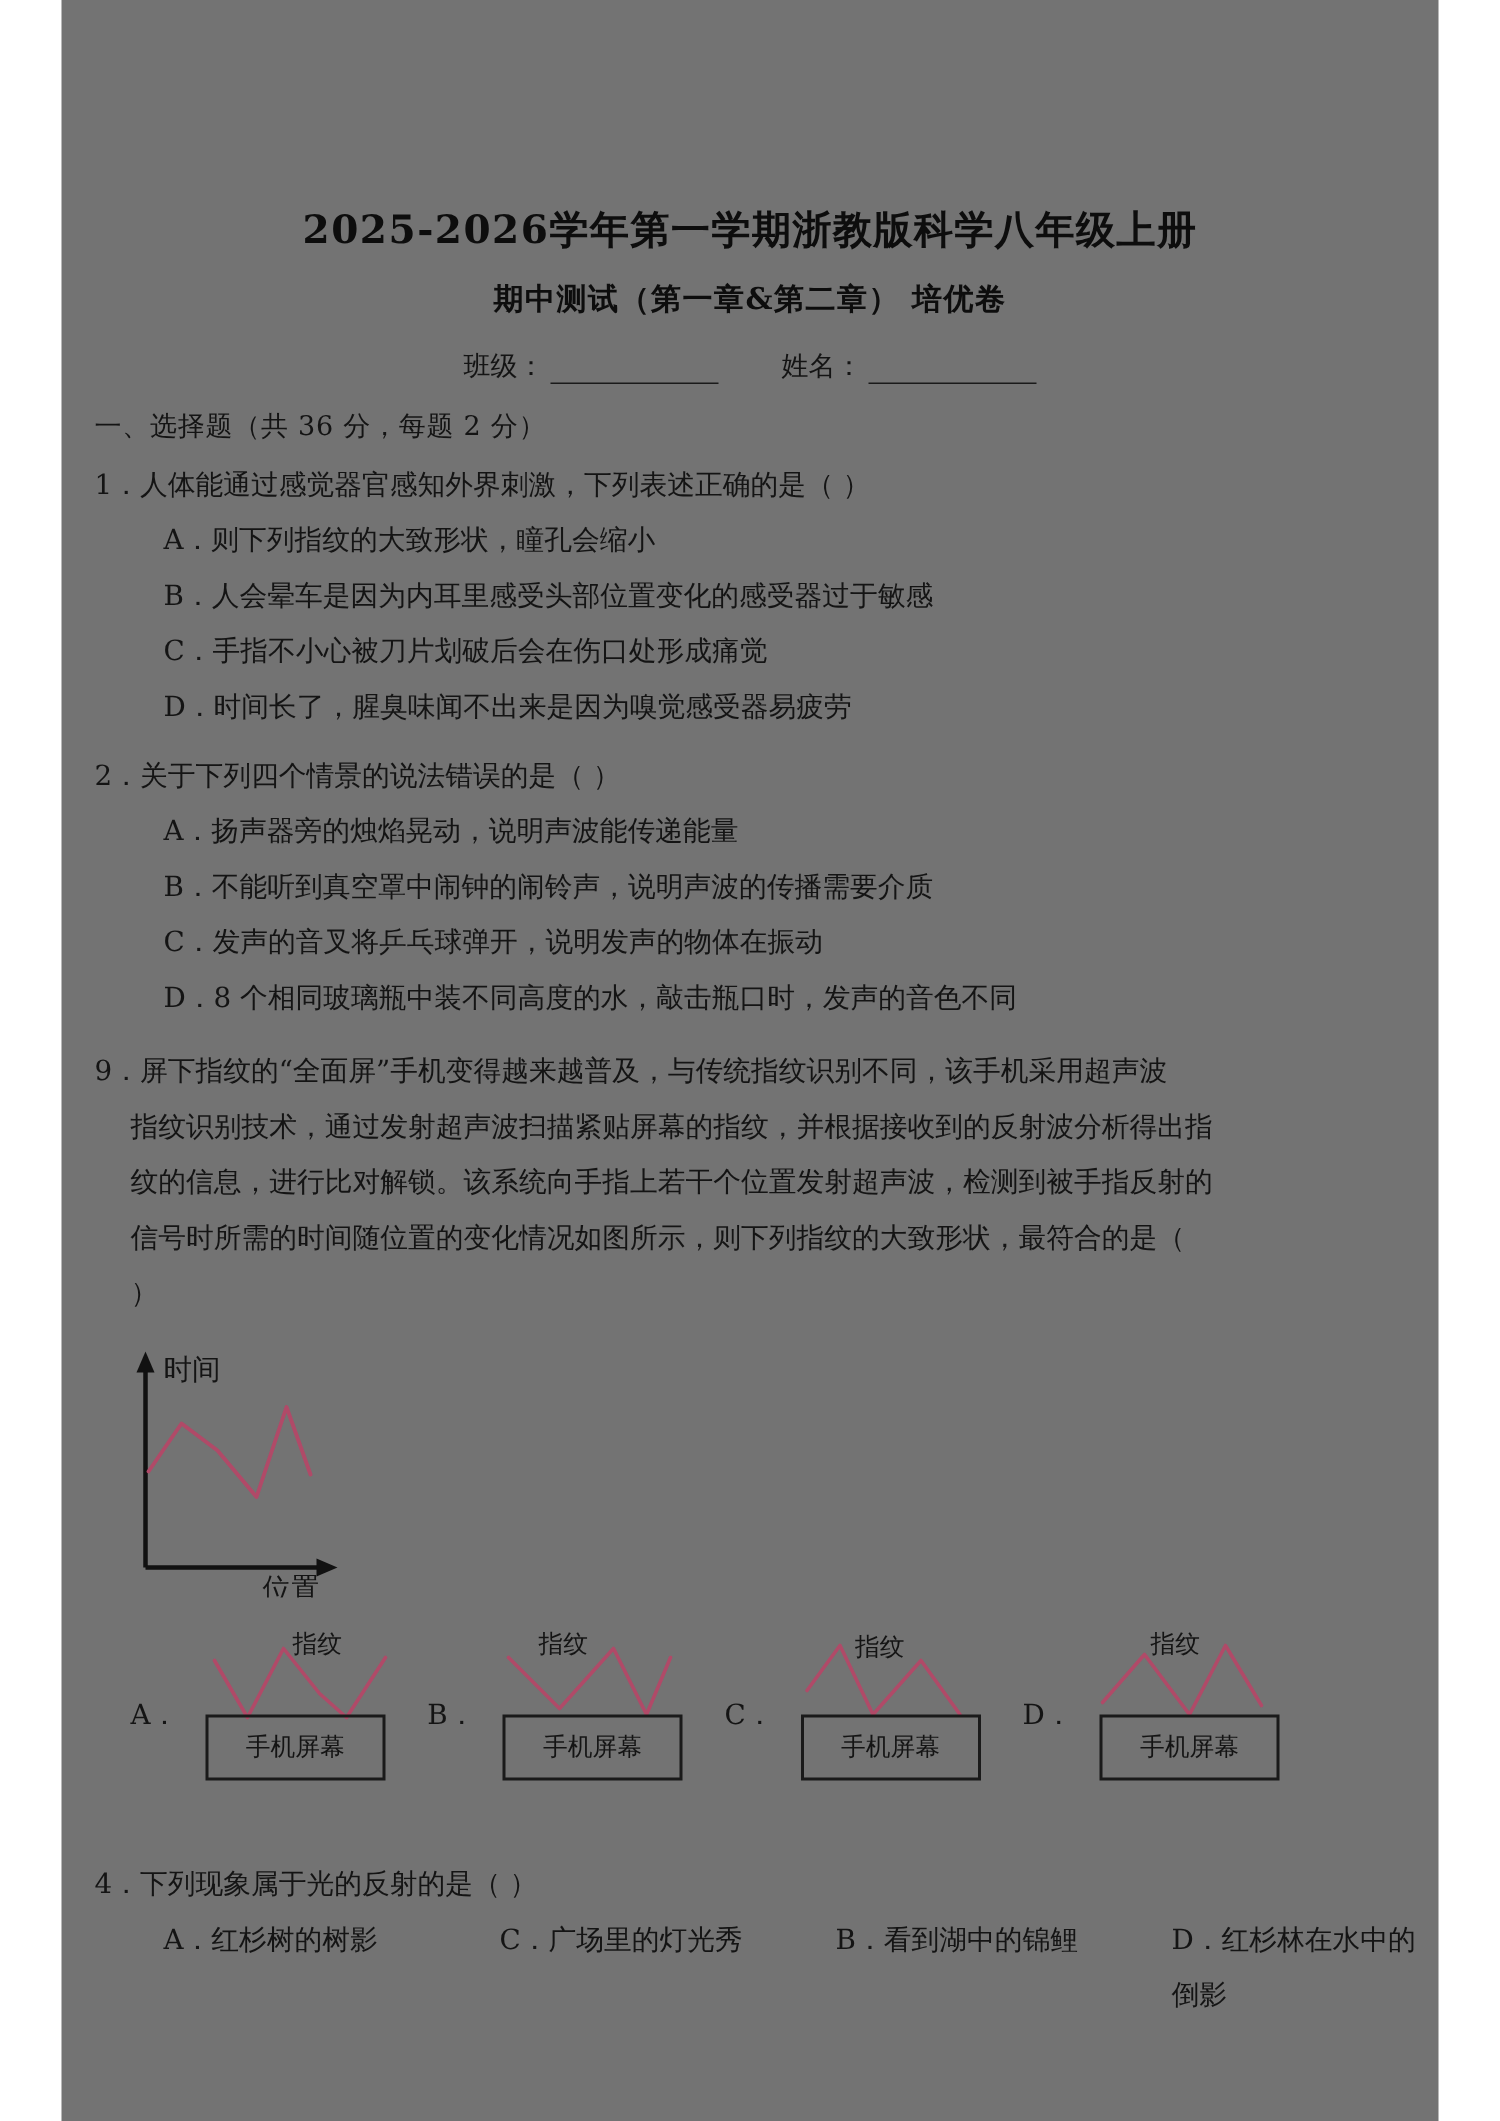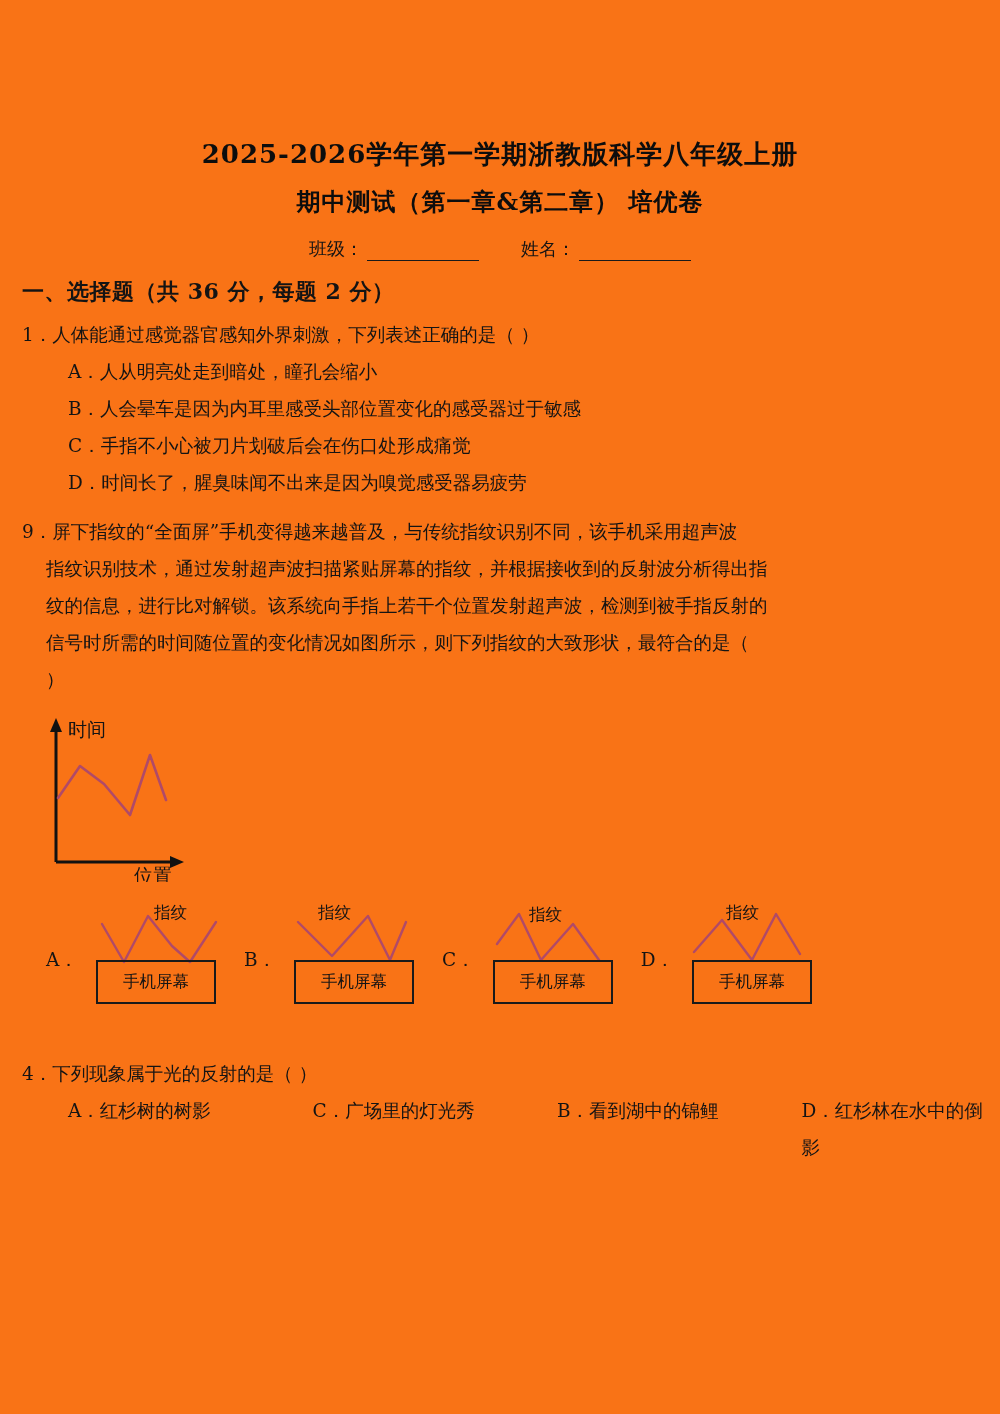--- a/index.html
+++ b/index.html
@@ -2,43 +2,43 @@
 <html><head>
 <meta charset="utf-8">
 <style>
   html, body {
     margin: 0;
     padding: 0;
     background: #ffffff;
   }
   .page {
     position: relative;
-    width: 1000px;
+    width: 918px;
     height: 1414px;
-    background: #f97316;
+    background: #737373;
     margin: 0 auto;
     font-family: "DejaVu Serif", "Liberation Serif", serif;
     color: #141414;
     overflow: hidden;
   }
 
   
   .doc-title-1 {
     text-align: center;
     font-size: 26px;
     font-weight: bold;
     letter-spacing: 1px;
     margin: 0;
     padding-top: 138px;
     line-height: 1.25;
     color: #0d0d0d;
   }
   .doc-title-2 {
     text-align: center;
-    font-size: 24px;
+    font-size: 20px;
     font-weight: bold;
     letter-spacing: 1px;
     margin: 0;
     padding-top: 16px;
     line-height: 1.25;
     color: #0d0d0d;
   }
   .id-line {
     display: flex;
     justify-content: center;
@@ -55,22 +55,22 @@
   .id-label { white-space: nowrap; }
   .id-blank {
     display: inline-block;
     width: 112px;
     border-bottom: 1.6px solid #1a1a1a;
     height: 14px;
   }
 
   
   .section-head {
-    font-size: 22px;
-    font-weight: bold;
+    font-size: 18px;
+    font-weight: normal;
     margin: 16px 0 0 0;
     padding-left: 22px;
     letter-spacing: 0.5px;
   }
 
   .qwrap { padding: 0 10px 0 22px; }
 
   .q-stem {
     font-size: 18.5px;
     line-height: 1.95;
@@ -157,26 +157,33 @@
       <span class="id-blank"></span>
     </div>
   </div>
 
   <div class="section-head">一、选择题（共 36 分，每题 2 分）</div>
 
   <div class="qwrap">
 
     <div>
       <div class="q-stem">1．人体能通过感觉器官感知外界刺激，下列表述正确的是（      ）</div>
-      <div class="opt">A．人从明亮处走到暗处，瞳孔会缩小</div>
+      <div class="opt">A．则下列指纹的大致形状，瞳孔会缩小</div>
       <div class="opt">B．人会晕车是因为内耳里感受头部位置变化的感受器过于敏感</div>
       <div class="opt">C．手指不小心被刀片划破后会在伤口处形成痛觉</div>
       <div class="opt">D．时间长了，腥臭味闻不出来是因为嗅觉感受器易疲劳</div>
     </div>
 
+    <div>
+      <div class="q-stem">2．关于下列四个情景的说法错误的是（      ）</div>
+      <div class="opt">A．扬声器旁的烛焰晃动，说明声波能传递能量</div>
+      <div class="opt">B．不能听到真空罩中闹钟的闹铃声，说明声波的传播需要介质</div>
+      <div class="opt">C．发声的音叉将乒乓球弹开，说明发声的物体在振动</div>
+      <div class="opt">D．8 个相同玻璃瓶中装不同高度的水，敲击瓶口时，发声的音色不同</div>
+    </div>
 
     <div>
       <div class="q-stem-long">
         <span>9．屏下指纹的“全面屏”手机变得越来越普及，与传统指纹识别不同，该手机采用超声波</span>
         <span class="cont">指纹识别技术，通过发射超声波扫描紧贴屏幕的指纹，并根据接收到的反射波分析得出指</span>
         <span class="cont">纹的信息，进行比对解锁。该系统向手指上若干个位置发射超声波，检测到被手指反射的</span>
         <span class="cont">信号时所需的时间随位置的变化情况如图所示，则下列指纹的大致形状，最符合的是（</span>
         <span class="cont">）</span>
       </div>
 

